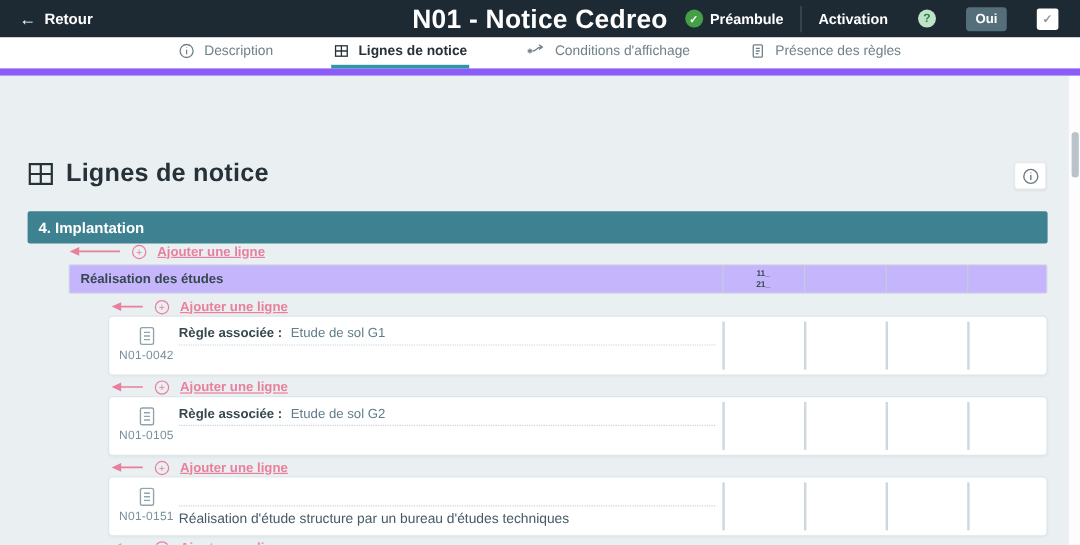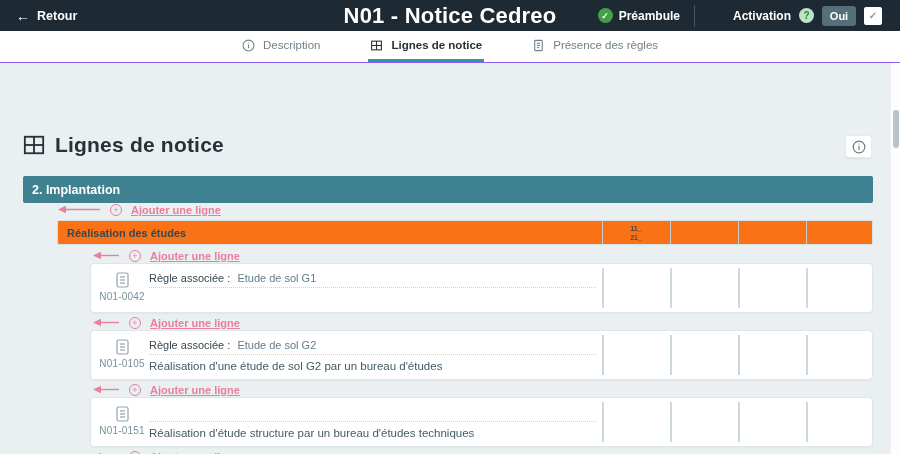--- a/index.html
+++ b/index.html
@@ -9,53 +9,53 @@
 
   
   .topbar { position:absolute; top:0; left:0; width:900px; height:31px; background:#1d2a33; display:flex; align-items:center; z-index:5; }
   .back { position:absolute; left:16px; display:flex; align-items:center; gap:7px; color:#fff; font-size:12.5px; font-weight:bold; cursor:pointer; }
   .back .arrow-glyph { font-size:14px; line-height:1; }
   .topbar-title { position:absolute; left:0; right:0; text-align:center; color:#fff; font-size:22px; font-weight:bold; letter-spacing:.2px; }
   .topbar-right { position:absolute; right:18px; display:flex; align-items:center; gap:10px; }
   .saved { display:flex; align-items:center; gap:6px; color:#fff; font-size:12px; font-weight:bold; }
   .check-circle { width:15px; height:15px; border-radius:50%; background:#43a047; color:#fff; font-size:9px; display:flex; align-items:center; justify-content:center; }
   .vr { width:1px; height:22px; background:#46555f; margin:0 4px; }
-  .activation { display:flex; align-items:center; gap:8px; color:#fff; font-size:12px; font-weight:bold;margin-left:24px; }
+  .activation { display:flex; align-items:center; gap:25px; color:#fff; font-size:12px; font-weight:bold; }
   .help-circle { width:15px; height:15px; border-radius:50%; background:#bfe3c6; color:#2f7d46; font-size:10px; font-weight:bold; display:flex; align-items:center; justify-content:center; cursor:pointer; }
   .oui-btn { background:#546e7a; color:#fff; border:none; border-radius:3px; font-family:inherit; font-size:11px; font-weight:bold; width:34px; height:20px; cursor:pointer; }
   .check-box { width:18px; height:18px; background:#fff; border-radius:2px; color:#8a959c; font-size:10px; display:flex; align-items:center; justify-content:center; cursor:pointer; }
 
   
-  .tabbar { position:absolute; top:31px; left:0; width:900px; height:32px; background:#fff; border-bottom:1px solid #8b5cf6; display:flex; justify-content:center; gap:46px; z-index:4; }
+  .tabbar { position:absolute; top:31px; left:0; width:900px; height:32px; background:#fff; border-bottom:6px solid #8b5cf6; display:flex; justify-content:center; gap:46px; z-index:4; }
   .tab { display:flex; align-items:center; gap:8px; font-size:11.5px; color:#70808a; height:100%; border-bottom:3px solid transparent; padding:0 2px; cursor:pointer; }
   .tab svg { flex:0 0 auto; }
   .tab.active { color:#263238; font-weight:bold; border-bottom-color:#2e97a6; }
 
   
   .content { position:absolute; top:63px; left:0; width:900px; height:391px; background:#eaeff2; }
   .page-title-row { position:absolute; top:70px; left:22px; display:flex; align-items:center; gap:9px; color:#263238; }
   .page-title-row h1 { font-size:21px; font-weight:bold; letter-spacing:.2px; }
   .info-btn { position:absolute; top:72px; right:28px; width:27px; height:23px; background:#fff; border:1px solid #e4eaed; border-radius:3px; box-shadow:0 1px 2px rgba(0,0,0,.06); display:flex; align-items:center; justify-content:center; color:#6d7a82; cursor:pointer; }
 
   .section-hdr { position:absolute; top:113px; left:23px; right:27px; height:27px; background:#3e8191; border-radius:2px; color:#fff; font-size:12.5px; font-weight:bold; display:flex; align-items:center; padding-left:9px; cursor:pointer; }
 
   .addline { position:absolute; display:flex; align-items:center; gap:9px; color:#e87f9b; height:13px; }
   .addline-label { font-size:11px; font-weight:600; cursor:pointer;text-decoration:underline; }
   .plus-circle { width:12px; height:12px; border:1px solid #e87f9b; border-radius:50%; font-size:9px; line-height:10px; text-align:center; cursor:pointer; }
 
-  .subheader { position:absolute; top:157px; left:57px; right:27px; height:25px; background:#f97316; border:1px solid #d6dfe3; border-radius:2px; display:flex; align-items:center; padding-left:9px; font-size:11px; font-weight:bold; color:#37474f; cursor:pointer; }
+  .subheader { position:absolute; top:157px; left:57px; right:27px; height:25px; background:#c4b5fd; border:1px solid #d6dfe3; border-radius:2px; display:flex; align-items:center; padding-left:9px; font-size:11px; font-weight:bold; color:#37474f; cursor:pointer; }
   .subheader .vcol { position:absolute; top:0; bottom:0; width:1px; background:#c2cfd5; }
   .subheader .coltext { position:absolute; left:552px; width:52px; top:3px; text-align:center; font-size:7px; line-height:9px; font-weight:bold; color:#3b4a52; }
 
   .card { position:absolute; left:90px; right:27px; height:50px; background:#fff; border:1px solid #dde6ea; border-radius:4px; box-shadow:0 1px 2px rgba(40,60,70,.04); cursor:pointer; }
   .card .idblock { position:absolute; left:8px; top:8px; width:46px; text-align:center; }
   .card .idblock svg { display:block; margin:0 auto 3px auto; }
   .card .card-id { font-size:10px; color:#78909c; letter-spacing:.2px; }
   .card .rule-row { position:absolute; left:58px; top:8px; font-size:11px; white-space:nowrap; }
-  .card .rule-label { font-weight:normal; color:#37474f; }
+  .card .rule-label { font-weight:bold; color:#37474f; }
   .card .rule-value { color:#607d8b; margin-left:4px;margin-top:20px; }
   .card .dotline { position:absolute; left:58px; width:447px; top:23px; border-top:1px dotted #c6d4da; }
   .card .desc { position:absolute; left:58px; top:29px; font-size:11.5px; color:#455a64; white-space:nowrap; }
   .card .vdiv { position:absolute; top:4px; bottom:4px; width:1.5px; background:#ccd8de; }
   .d1 { left:511px; } .d2 { left:579px; } .d3 { left:647px; } .d4 { left:715px; }
 
   
   .scroll-track { position:absolute; top:63px; right:0; width:10px; bottom:0; background:#fdfdfd; border-left:1px solid #eef1f3; }
   .scroll-thumb { position:absolute; top:47px; left:2px; width:6px; height:38px; background:#b9c3c9; border-radius:3px; cursor:pointer; }
 </style>
@@ -96,20 +96,30 @@
     </div>
     <div class="tab active">
       <svg width="13" height="13" viewBox="0 0 24 24" fill="none" stroke="currentColor" stroke-width="2">
           <rect x="3" y="4" width="18" height="16"></rect>
           <line x1="3" y1="12" x2="21" y2="12"></line>
           <line x1="12" y1="4" x2="12" y2="20"></line>
         </svg>
       <span>Lignes de notice</span>
     </div>
     <div class="tab">
+      <svg width="15" height="13" viewBox="0 0 26 24" fill="none" stroke="currentColor" stroke-width="2">
+          <line x1="4" y1="8" x2="4" y2="16"></line>
+          <line x1="0.5" y1="10" x2="7.5" y2="14"></line>
+          <line x1="7.5" y1="10" x2="0.5" y2="14"></line>
+          <path d="M8 12 C 14 12, 14 6, 21 6"></path>
+          <path d="M18 2.5 L23 6 L18 9.5" fill="none"></path>
+        </svg>
+      <span>Conditions d'affichage</span>
+    </div>
+    <div class="tab">
       <svg width="13" height="13" viewBox="0 0 24 24" fill="none" stroke="currentColor" stroke-width="2">
           <rect x="5" y="2.5" width="14" height="19" rx="1.5"></rect>
           <line x1="9" y1="8" x2="15" y2="8"></line>
           <line x1="9" y1="12" x2="15" y2="12"></line>
           <line x1="9" y1="16" x2="13" y2="16"></line>
         </svg>
       <span>Présence des règles</span>
     </div>
   </div>
 
@@ -125,21 +135,21 @@
     </div>
     <div class="info-btn">
       <svg width="14" height="14" viewBox="0 0 24 24" fill="none" stroke="currentColor" stroke-width="2">
           <circle cx="12" cy="12" r="10"></circle>
           <line x1="12" y1="10" x2="12" y2="17"></line>
           <line x1="12" y1="6.5" x2="12" y2="7.5"></line>
         </svg>
     </div>
 
     <div class="section-hdr">
-      <span>2. Implantation</span>
+      <span>4. Implantation</span>
     </div>
 
     <div class="addline" style="left:57px; top:140px;">
       <svg width="44" height="9" viewBox="0 0 44 9">
           <path d="M8 4.5 H43" stroke="#e87f9b" stroke-width="1.4" fill="none"></path>
           <path d="M9 0.8 L1 4.5 L9 8.2 Z" fill="#e87f9b"></path>
         </svg>
       <span class="plus-circle">+</span>
       <span class="addline-label">Ajouter une ligne</span>
     </div>
@@ -203,21 +213,20 @@
             <line x1="4" y1="8" x2="9" y2="8"></line>
             <line x1="4" y1="11" x2="9" y2="11"></line>
           </svg>
         <div class="card-id">N01-0105</div>
       </div>
       <div class="rule-row">
         <span class="rule-label">Règle associée :</span>
         <span class="rule-value">Etude de sol G2</span>
       </div>
       <div class="dotline"></div>
-      <div class="desc">Réalisation d'une étude de sol G2 par un bureau d'études</div>
       <span class="vdiv d1"></span>
       <span class="vdiv d2"></span>
       <span class="vdiv d3"></span>
       <span class="vdiv d4"></span>
     </div>
 
     <div class="addline" style="left:92px; top:320px;">
       <svg width="28" height="9" viewBox="0 0 28 9">
           <path d="M8 4.5 H27" stroke="#e87f9b" stroke-width="1.4" fill="none"></path>
           <path d="M9 0.8 L1 4.5 L9 8.2 Z" fill="#e87f9b"></path>

